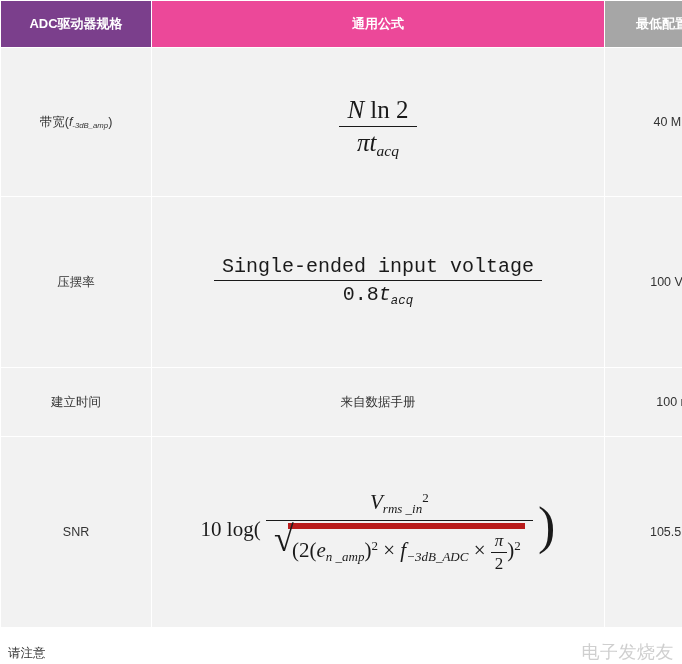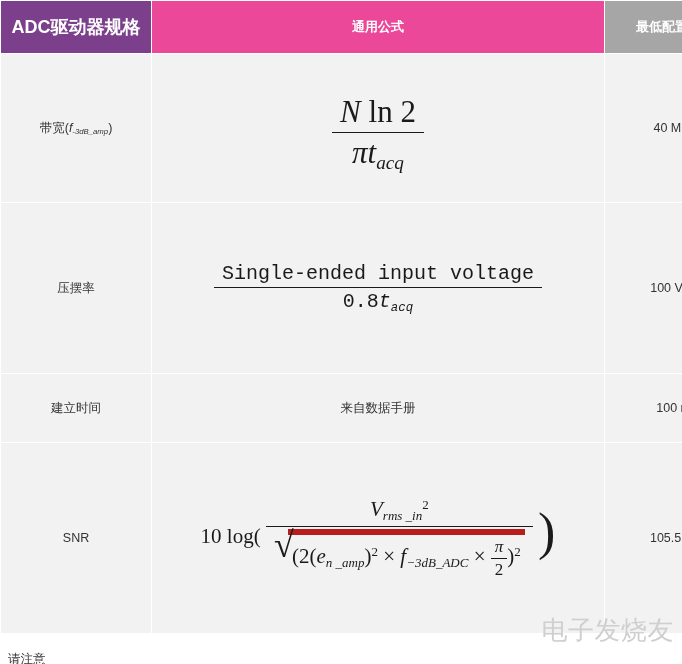--- a/index.html
+++ b/index.html
@@ -20,21 +20,21 @@
     border-collapse: collapse;
     table-layout: fixed;
   }
   .table td, .table th {
     border: 1px solid #ffffff;
     vertical-align: middle;
   }
   .hdr-spec {
     background: #7b3f8c;
     color: #ffffff;
-    font-size: 18px;
+    font-size: 13px;
     font-weight: bold;
     text-align: center;
     padding: 14px 10px;
     width: 130px;
     line-height: 1.35;
   }
   .hdr-formula {
     background: #ec4899;
     color: #ffffff;
     font-size: 13px;
@@ -107,21 +107,21 @@
   sub {
     font-size: 0.62em;
     vertical-align: -0.32em;
     font-style: italic;
   }
   sup {
     font-size: 0.62em;
     vertical-align: 0.55em;
     font-style: normal;
   }
-  .bigsize { font-size: 31px; margin-top: 12px; }
+  .bigsize { font-size: 25px; margin-top: 12px; }
   .sr-num { font-size: 20px; font-family: Liberation Mono, monospace; }
   .plain-note {
     font-family: Liberation Mono, monospace;
     font-size: 12.5px;
     color: #333333;
   }
 
   
   .snr-wrap {
     display: inline-block;
@@ -174,23 +174,23 @@
   .notes {
     padding: 14px 8px 4px 8px;
     font-size: 12.5px;
     color: #333333;
     line-height: 1.9;
   }
   .notes .line1 { margin-bottom: 2px; }
   .watermark {
     position: absolute;
     right: 8px;
-    bottom: 16px;
-    font-family: "Liberation Serif", serif;
-    font-size: 26px;
+    bottom: 0;
+    font-family: "Liberation Serif", serif;
+    font-size: 18px;
     color: #cfcfcf;
     letter-spacing: 0.5px;
     pointer-events: none;
   }
 </style>
 </head>
 <body>
 
 <table class="table">
   <thead>

